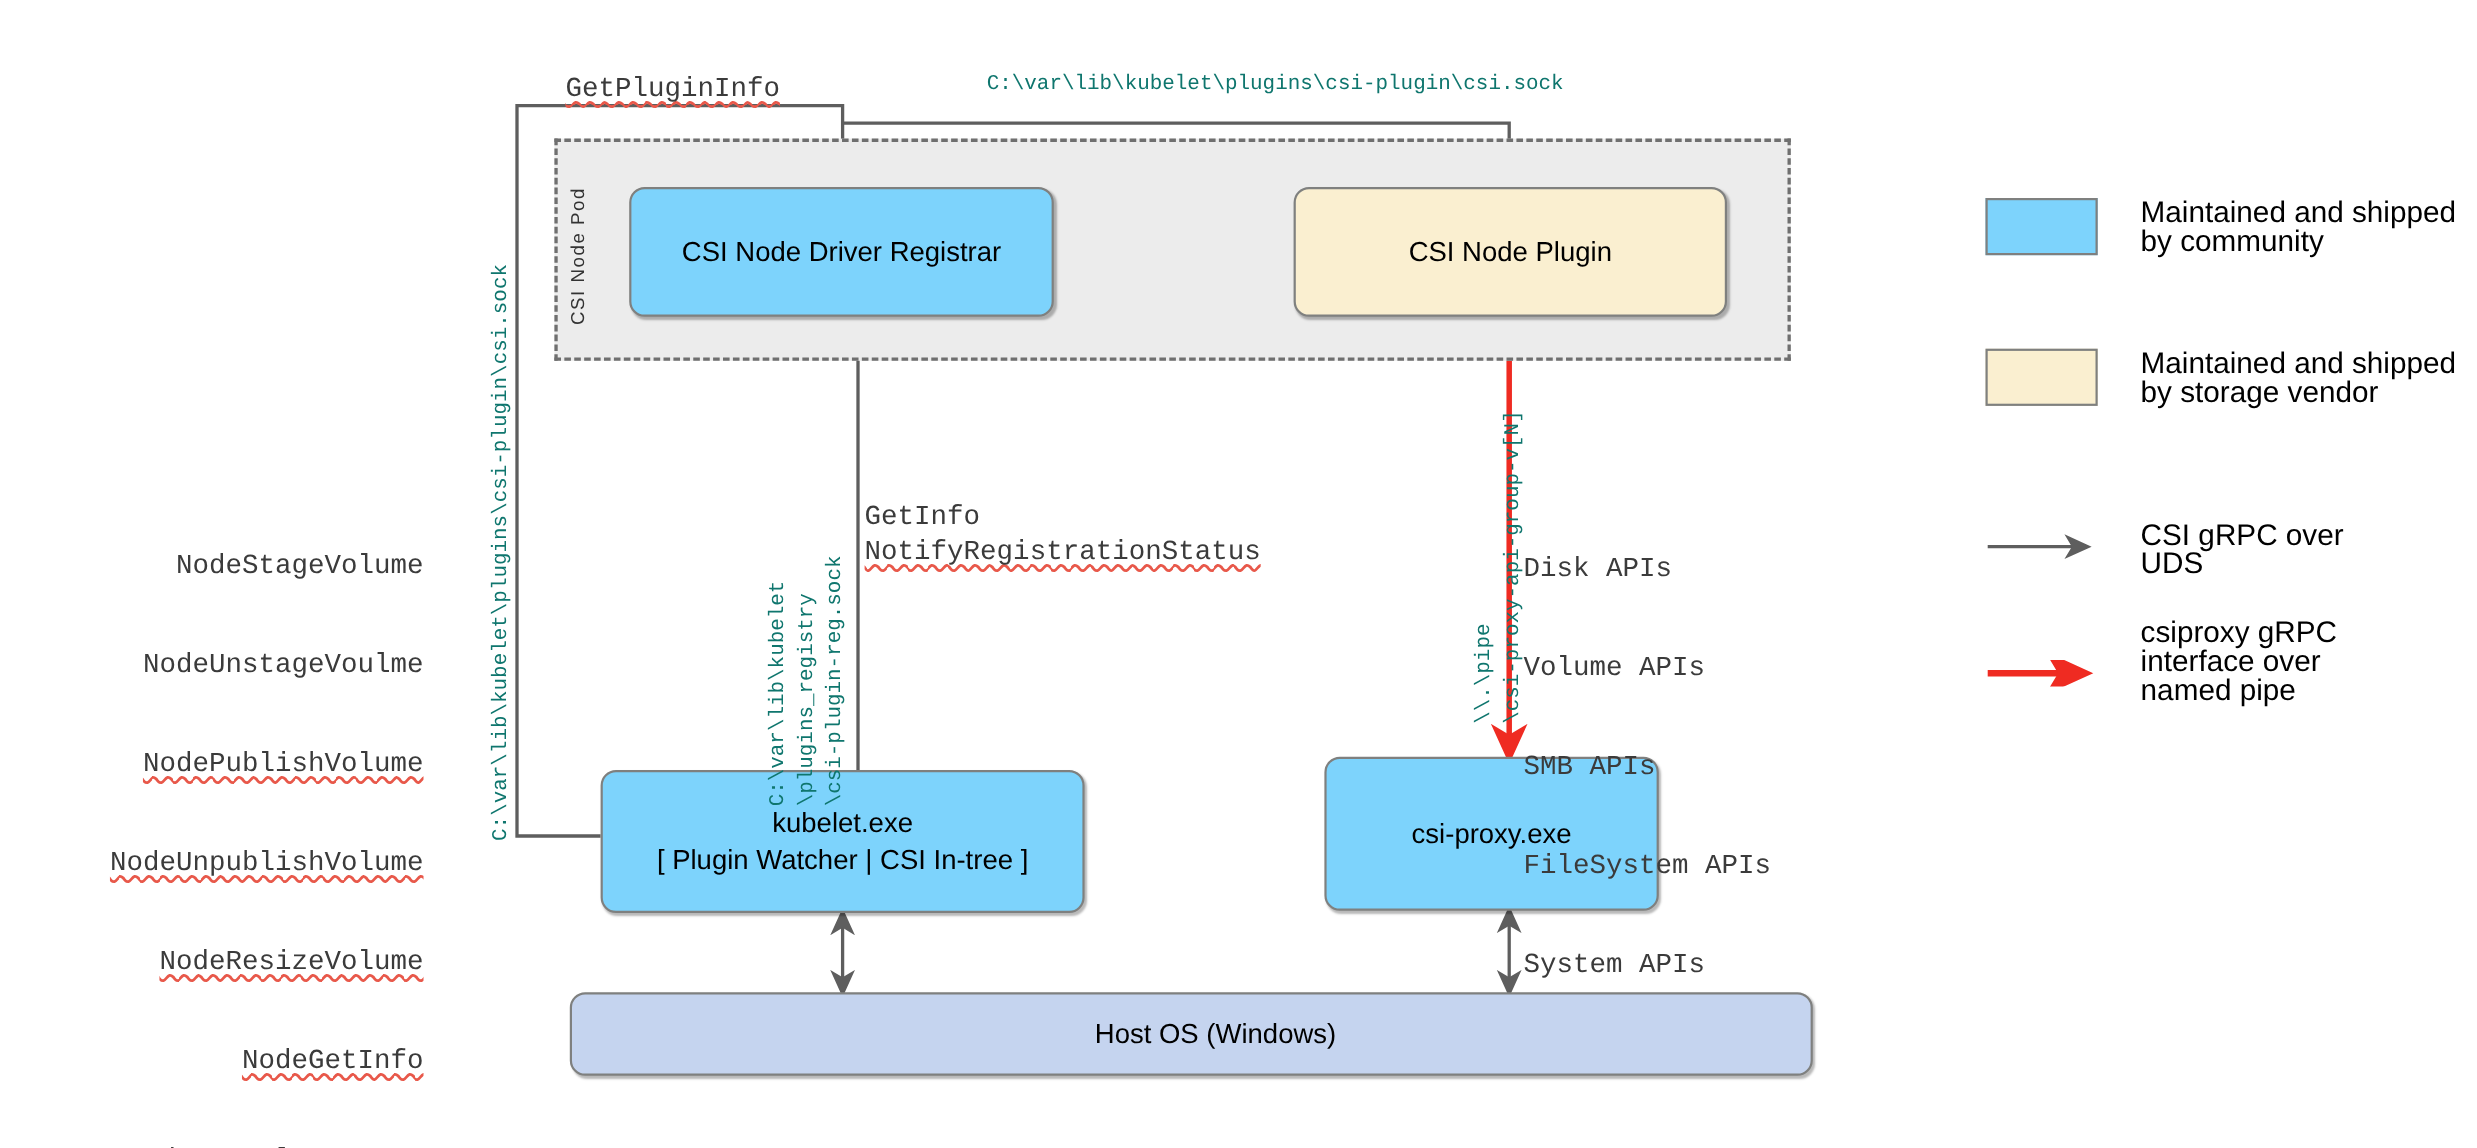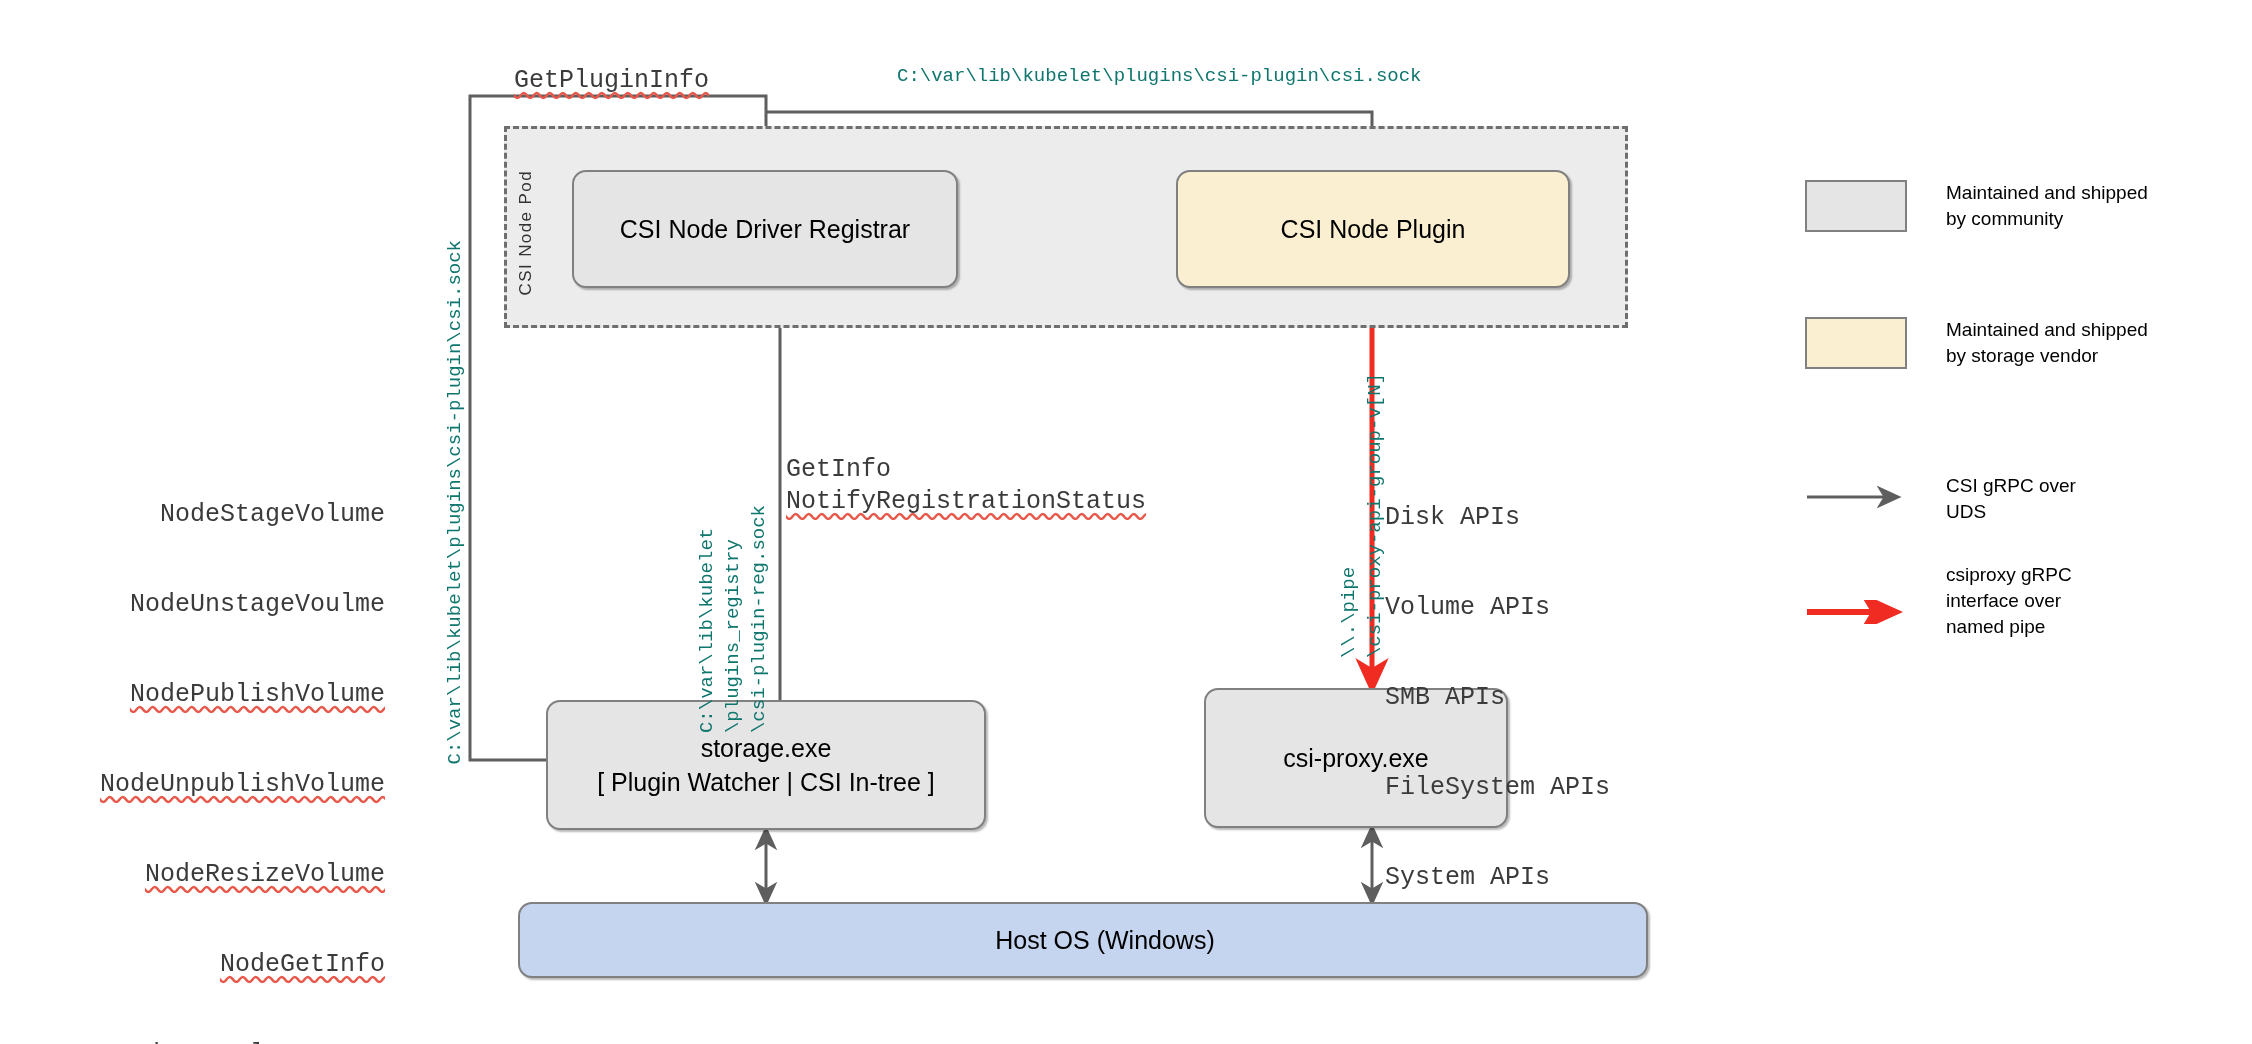--- a/index.html
+++ b/index.html
@@ -35,21 +35,21 @@
     border: 2px solid #7f807f;
     border-radius: 14px;
     display: flex;
     align-items: center;
     justify-content: center;
     flex-direction: column;
     text-align: center;
     color: #000000;
     box-shadow: 2px 2px 2px rgba(0,0,0,0.28);
   }
-  .green  { background: #e5e5e5; }
+  .green  { background: #7dd3fc; }
   .yellow { background: #faefd0; }
   .blue   { background: #c5d4ef; }
 
   .node-title { font-size: 25px; line-height: 34px; }
   .node-sub   { font-size: 25px; line-height: 34px; }
 
   
   #pod-container {
     position: absolute;
     left: 504px;
@@ -123,21 +123,21 @@
     flex: 0 0 auto;
   }
   .legend-arrow-cell {
     width: 102px;
     height: 24px;
     position: relative;
     flex: 0 0 auto;
   }
   .legend-text {
     margin-left: 39px;
-    font-size: 19px;
+    font-size: 27px;
     line-height: 26px;
     color: #000000;
     white-space: pre-line;
   }
 </style>
 </head>
 <body>
 
 <div id="canvas">
 
@@ -181,21 +181,21 @@
 
   <div class="node-box green" style="left:572px; top:170px; width:386px; height:118px;">
     <span class="node-title">CSI Node Driver Registrar</span>
   </div>
 
   <div class="node-box yellow" style="left:1176px; top:170px; width:394px; height:118px;">
     <span class="node-title">CSI Node Plugin</span>
   </div>
 
   <div class="node-box green" style="left:546px; top:700px; width:440px; height:130px;">
-    <span class="node-title">storage.exe</span>
+    <span class="node-title">kubelet.exe</span>
     <span class="node-sub">[ Plugin Watcher | CSI In-tree ]</span>
   </div>
 
   <div class="node-box green" style="left:1204px; top:688px; width:304px; height:140px;">
     <span class="node-title">csi-proxy.exe</span>
   </div>
 
   <div class="node-box blue" style="left:518px; top:902px; width:1130px; height:76px;padding-left:44px;">
     <span class="node-title">Host OS (Windows)</span>
   </div>

